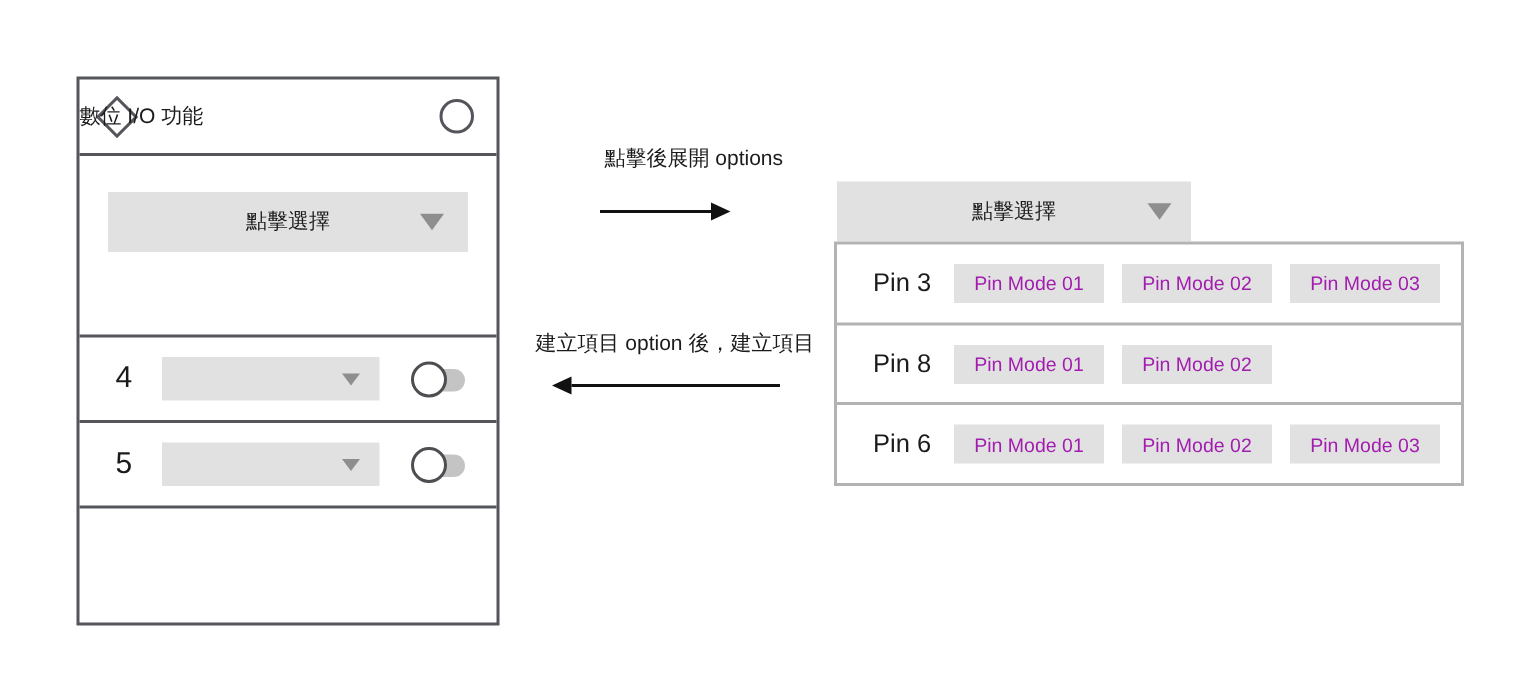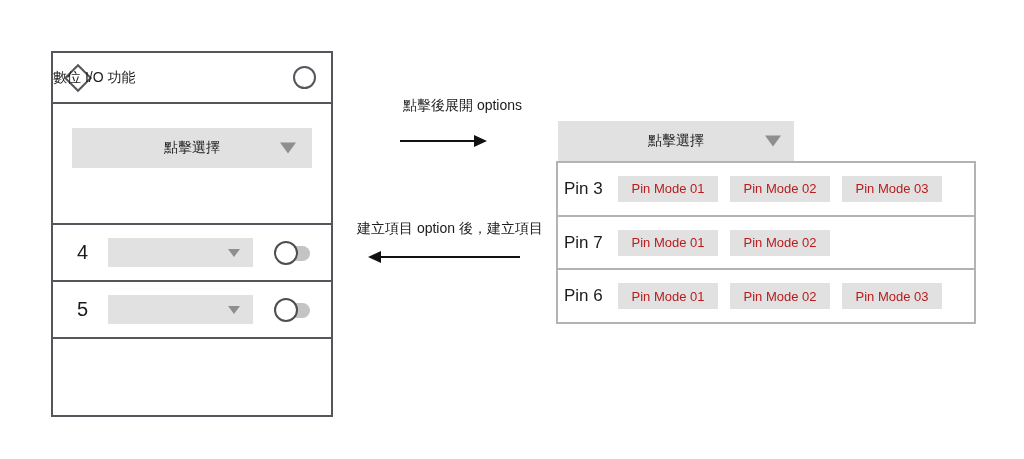--- a/index.html
+++ b/index.html
@@ -98,28 +98,28 @@
     background:var(--fill-gray);display:flex;align-items:center;justify-content:center;
     font-size:14px;cursor:pointer;
   }
   .options-header .caret-lg{right:13px;}
   .options-panel{
     position:absolute;left:556px;top:161px;width:420px;height:163px;
     border:2px solid var(--light-border);box-sizing:border-box;background:#fff;
     display:flex;flex-direction:column;
   }
   .option-row{
-    flex:1;display:flex;align-items:center;padding-left:6px;box-sizing:border-box;
+    flex:1;display:flex;align-items:center;padding-left:24px;box-sizing:border-box;
   }
   .option-row + .option-row{border-top:2px solid var(--light-border);}
   .pin-label{width:54px;font-size:17px;color:var(--text);}
   .mode-btn{
     width:100px;height:26px;margin-right:12px;background:var(--fill-gray);
     display:flex;align-items:center;justify-content:center;
-    font-size:13px;color:#b91c1c;cursor:pointer;
+    font-size:13px;color:#a21caf;cursor:pointer;
   }
 </style>
 </head>
 <body>
 
 <section class="device-panel">
   <div class="panel-header">
     <span class="diamond"></span>
     <span class="panel-title">數位 I/O 功能</span>
     <span class="circle"></span>
@@ -177,21 +177,21 @@
 </div>
 
 <div class="options-panel">
   <div class="option-row">
     <span class="pin-label">Pin 3</span>
     <span class="mode-btn">Pin Mode 01</span>
     <span class="mode-btn">Pin Mode 02</span>
     <span class="mode-btn">Pin Mode 03</span>
   </div>
   <div class="option-row">
-    <span class="pin-label">Pin 7</span>
+    <span class="pin-label">Pin 8</span>
     <span class="mode-btn">Pin Mode 01</span>
     <span class="mode-btn">Pin Mode 02</span>
   </div>
   <div class="option-row">
     <span class="pin-label">Pin 6</span>
     <span class="mode-btn">Pin Mode 01</span>
     <span class="mode-btn">Pin Mode 02</span>
     <span class="mode-btn">Pin Mode 03</span>
   </div>
 </div>

